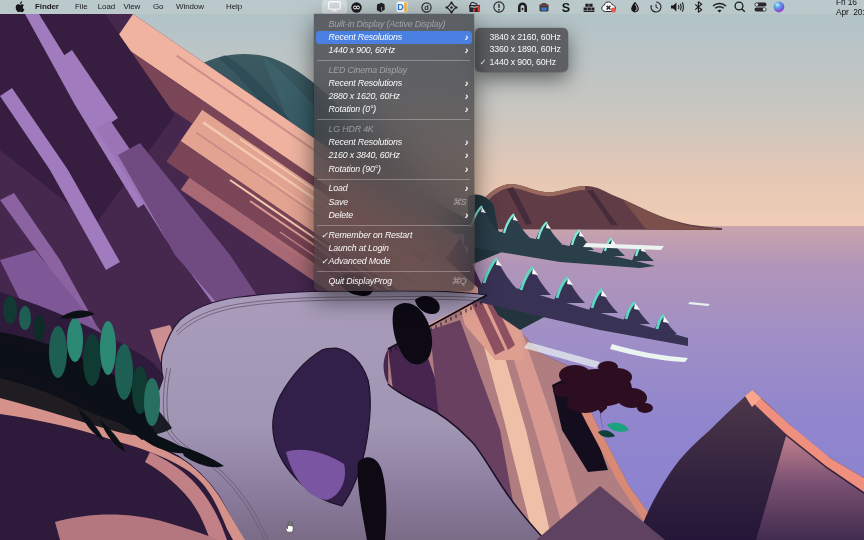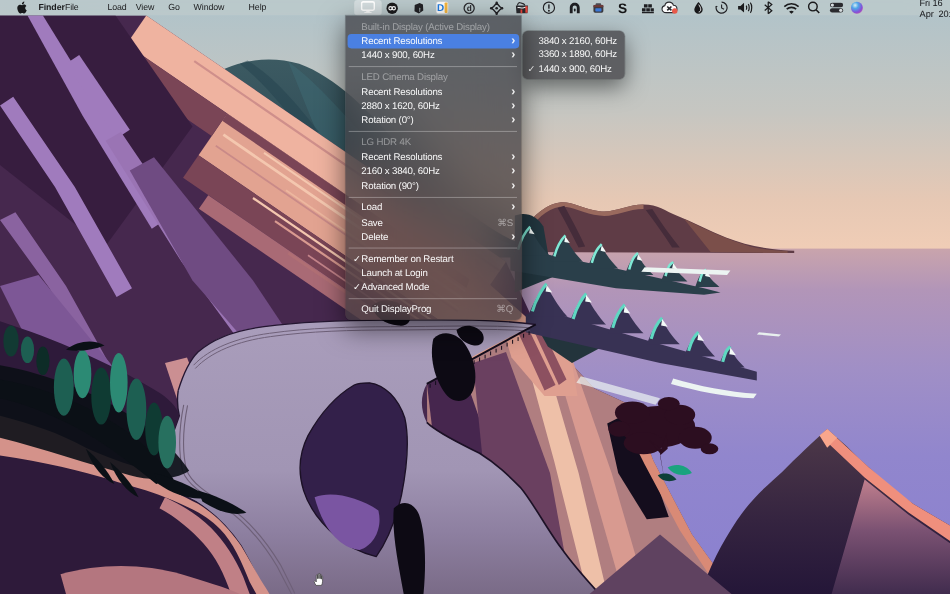--- a/index.html
+++ b/index.html
@@ -13,21 +13,21 @@
 #menubar .m{position:absolute;top:0;height:14px;line-height:14.5px;}
 #menubar .bold{font-weight:bold;}
 .ic{position:absolute;top:0;height:14px;display:flex;align-items:center;justify-content:center;z-index:11;}
 #clock{position:absolute;top:0;left:836px;height:14px;display:flex;align-items:center;font-size:8.4px;letter-spacing:-0.1px;color:#15161a;z-index:11;}
 
 #menu{position:absolute;left:313.5px;top:14px;width:160.5px;z-index:20;
 background:rgba(56,54,60,0.70);backdrop-filter:blur(26px) saturate(150%);
 border-radius:5px;border-top-left-radius:0;border-top-right-radius:0;
 box-shadow:0 8px 24px rgba(0,0,0,0.55),0 0 0 0.5px rgba(0,0,0,0.2);
 padding:3.5px 0;font-size:8.8px;letter-spacing:-0.15px;color:rgba(255,255,255,0.96);}
-#menu .it{height:13.2px;line-height:13.4px;padding-left:12.5px;position:relative;margin:0 2.5px;border-radius:3.5px;white-space:nowrap;}
+#menu .it{height:13.2px;line-height:13.4px;padding-left:12.5px;position:relative;margin:0 2.5px;border-radius:3.5px;white-space:nowrap;font-style:italic;}
 #menu .dis{color:rgba(255,255,255,0.40);}
 #menu .sel{background:#4a80e2;}
 #menu .arr{position:absolute;right:3px;top:0px;font-size:11px;font-weight:bold;color:rgba(255,255,255,0.9);letter-spacing:0;}
 #menu .sc{position:absolute;right:5px;top:0;color:rgba(255,255,255,0.45);}
 #menu .ck{position:absolute;left:5px;top:0;font-size:8.5px;letter-spacing:0;}
 #menu .sep{height:1px;background:rgba(255,255,255,0.28);margin:2.8px 4px 2.8px 3px;}
 
 #submenu{position:absolute;left:474.5px;top:27.5px;width:93.5px;z-index:19;
 background:rgba(62,60,64,0.74);backdrop-filter:blur(26px) saturate(150%);
 border-radius:5px;box-shadow:0 7px 20px rgba(0,0,0,0.50),0 0 0 0.5px rgba(0,0,0,0.2);
@@ -275,21 +275,21 @@
 <path d="M745,396 L752,390 L761,398 L752,407 Z" fill="#f9a68c"></path>
 <path d="M786,436 L826,468 L864,494 L864,540 L756,540 Z" fill="url(#corner)"></path>
 <path d="M536,540 L600,486 L665,540 Z" fill="#5f4260"></path>
 </svg>
 
 <div id="menubar">
  <span class="apple"><svg width="11" height="13" viewBox="0 0 11 13">
           <path d="M7.6,2.1 C7.2,2.6 6.5,3.0 5.9,2.95 C5.8,2.3 6.1,1.6 6.45,1.2 C6.85,0.7 7.55,0.35 8.1,0.3 C8.2,1.0 7.95,1.65 7.6,2.1 Z M8.1,3.2 C7.25,3.15 6.5,3.68 6.1,3.68 C5.68,3.68 5.05,3.22 4.35,3.24 C3.45,3.26 2.6,3.76 2.15,4.56 C1.2,6.16 1.9,8.56 2.8,9.86 C3.25,10.5 3.8,11.2 4.5,11.18 C5.15,11.15 5.42,10.75 6.22,10.75 C7.0,10.75 7.25,11.18 7.95,11.16 C8.68,11.15 9.13,10.52 9.58,9.88 C10.08,9.15 10.3,8.45 10.32,8.4 C10.3,8.38 8.9,7.85 8.88,6.3 C8.87,5.0 9.94,4.38 9.99,4.35 C9.38,3.45 8.45,3.25 8.1,3.2 Z" fill="#17181a"></path>
         </svg></span>
  <span class="m bold" style="left:35px;">Finder</span>
- <span class="m" style="left:59px;">File</span>
+ <span class="m" style="left:75px;">File</span>
  <span class="m" style="left:97.7px;">Load</span>
  <span class="m" style="left:123.4px;">View</span>
  <span class="m" style="left:152.9px;">Go</span>
  <span class="m" style="left:176px;">Window</span>
  <span class="m" style="left:226px;">Help</span>
 </div>
 
 <div class="ic" style="left:322px;width:25px;background:rgba(255,255,255,0.38);border-radius:3px;height:13.5px;">
  <svg width="13" height="11" viewBox="0 0 13 11">
         <rect x="0.7" y="0.7" width="11.6" height="7.6" rx="1.5" fill="none" stroke="#fff" stroke-width="1.4"></rect>

